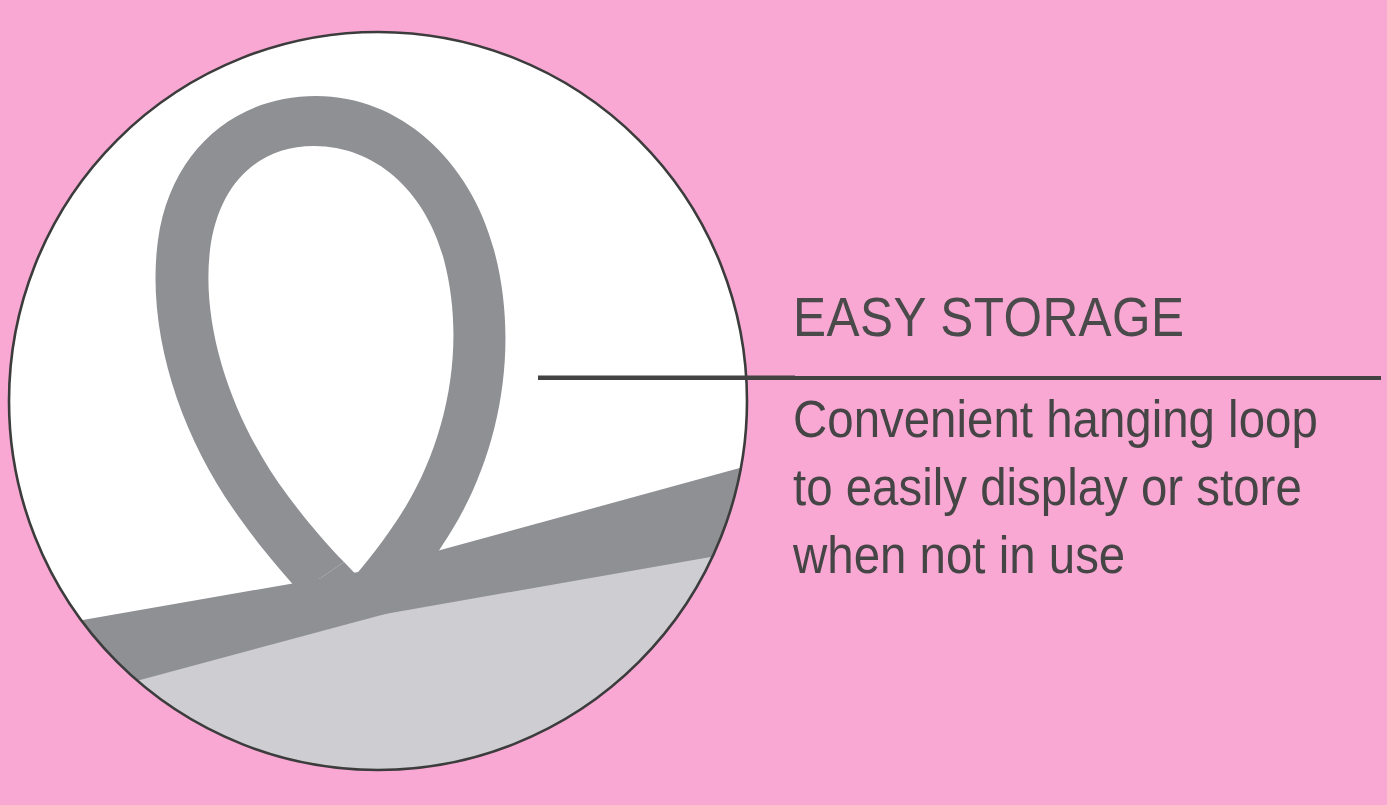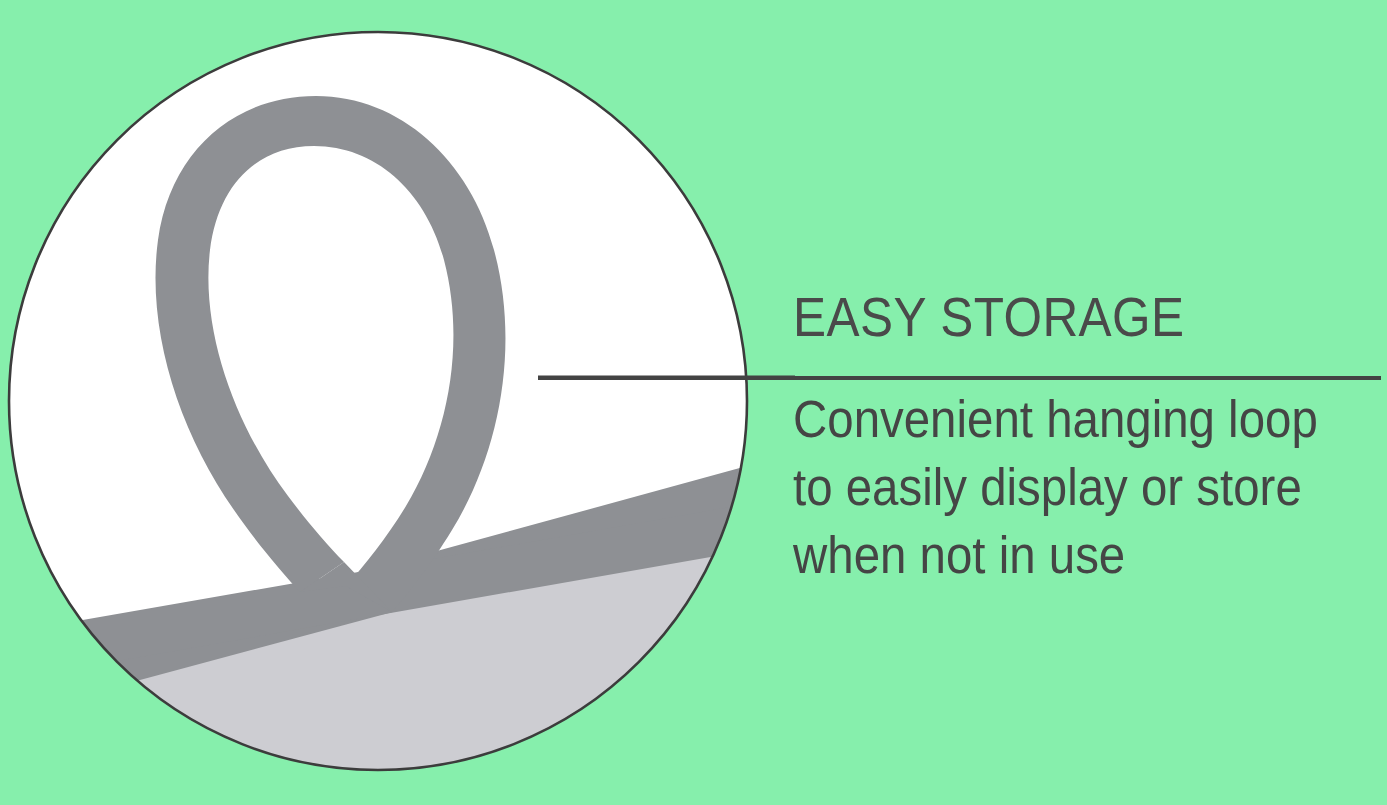--- a/index.html
+++ b/index.html
@@ -9,21 +9,21 @@
     background: #ffffff;
   }
   body {
     font-family: "Liberation Sans", sans-serif;
     -webkit-font-smoothing: antialiased;
   }
   #callout {
     position: relative;
     width: 1387px;
     height: 805px;
-    background: #86efac;
+    background: #f9a8d4;
     overflow: hidden;
   }
   #illustration {
     position: absolute;
     left: 0;
     top: 0;
     width: 1387px;
     height: 805px;
   }
   .text-block {

